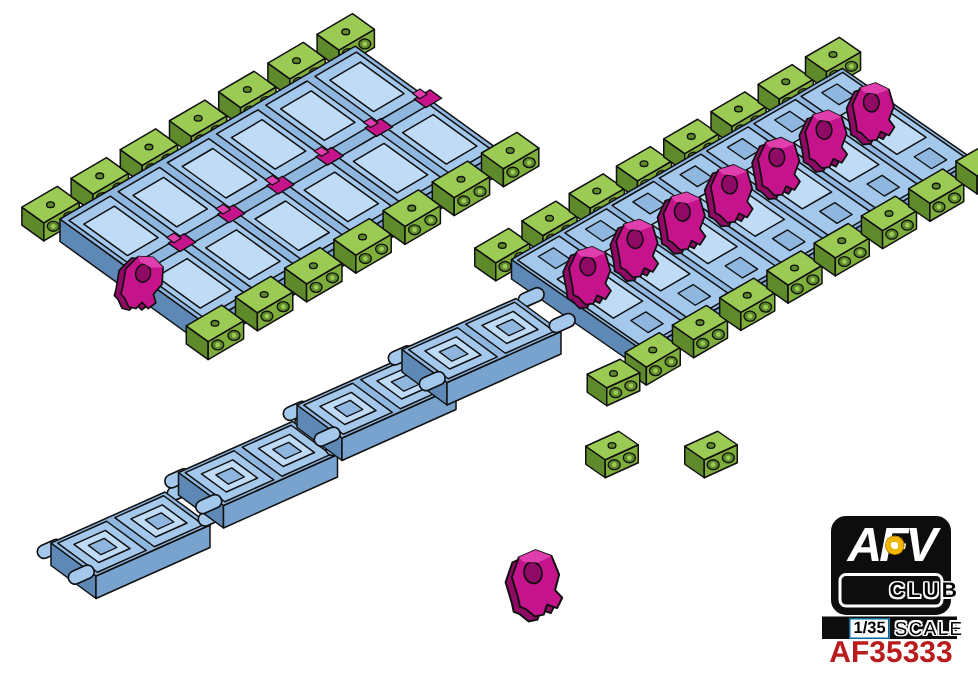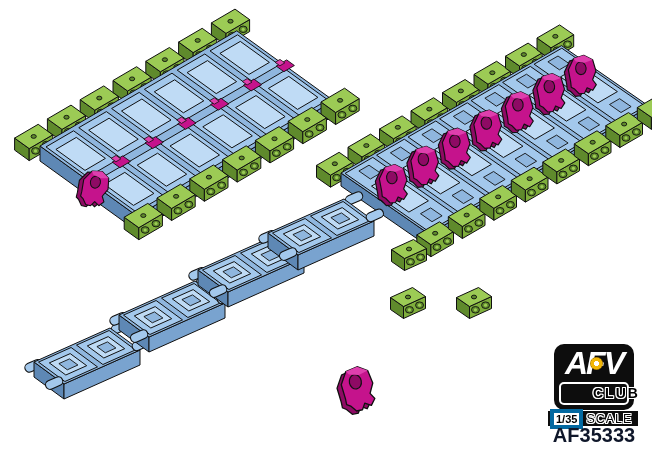--- a/index.html
+++ b/index.html
@@ -31,30 +31,30 @@
     text-shadow:-1px 0 #fff,1px 0 #fff,0 -1px #fff,0 1px #fff,
                 -1px -1px #fff,1px -1px #fff,-1px 1px #fff,1px 1px #fff;
     padding-left:32px;
   }
   .scale-bar{
     position:absolute;left:548px;top:411px;width:90px;height:15px;
     background:#0d0d0d;display:flex;align-items:center;
   }
   .scale-frac{
     background:#ffffff;color:#000;font-weight:bold;font-size:11px;line-height:12px;
-    padding:0 2px;margin-left:2px;border:4px solid #0369a1;
+    padding:0 2px;margin-left:18px;border:1px solid #0369a1;
   }
   .scale-word{
     color:#000;font-weight:normal;font-size:12.5px;letter-spacing:1px;margin-left:3px;
     text-shadow:-1px 0 #fff,1px 0 #fff,0 -1px #fff,0 1px #fff,
                 -1px -1px #fff,1px -1px #fff,-1px 1px #fff,1px 1px #fff;
   }
   .product-code{
     position:absolute;left:546px;top:424px;width:96px;text-align:center;
-    color:#0f172a;font-weight:bold;font-size:20px;letter-spacing:0;
+    color:#b91c1c;font-weight:bold;font-size:20px;letter-spacing:0;
   }
 </style>
 </head>
 <body>
 
 <div class="stage">
   <svg id="illustration" width="652" height="461" viewBox="0 0 652 461">
       <g>
         <g>
           <polygon points="14.6,138.1 29.2,148.6 29.2,160.6 14.6,150.1" fill="#5F8A2C" stroke="#101010" stroke-width="1" stroke-linejoin="round"></polygon>

